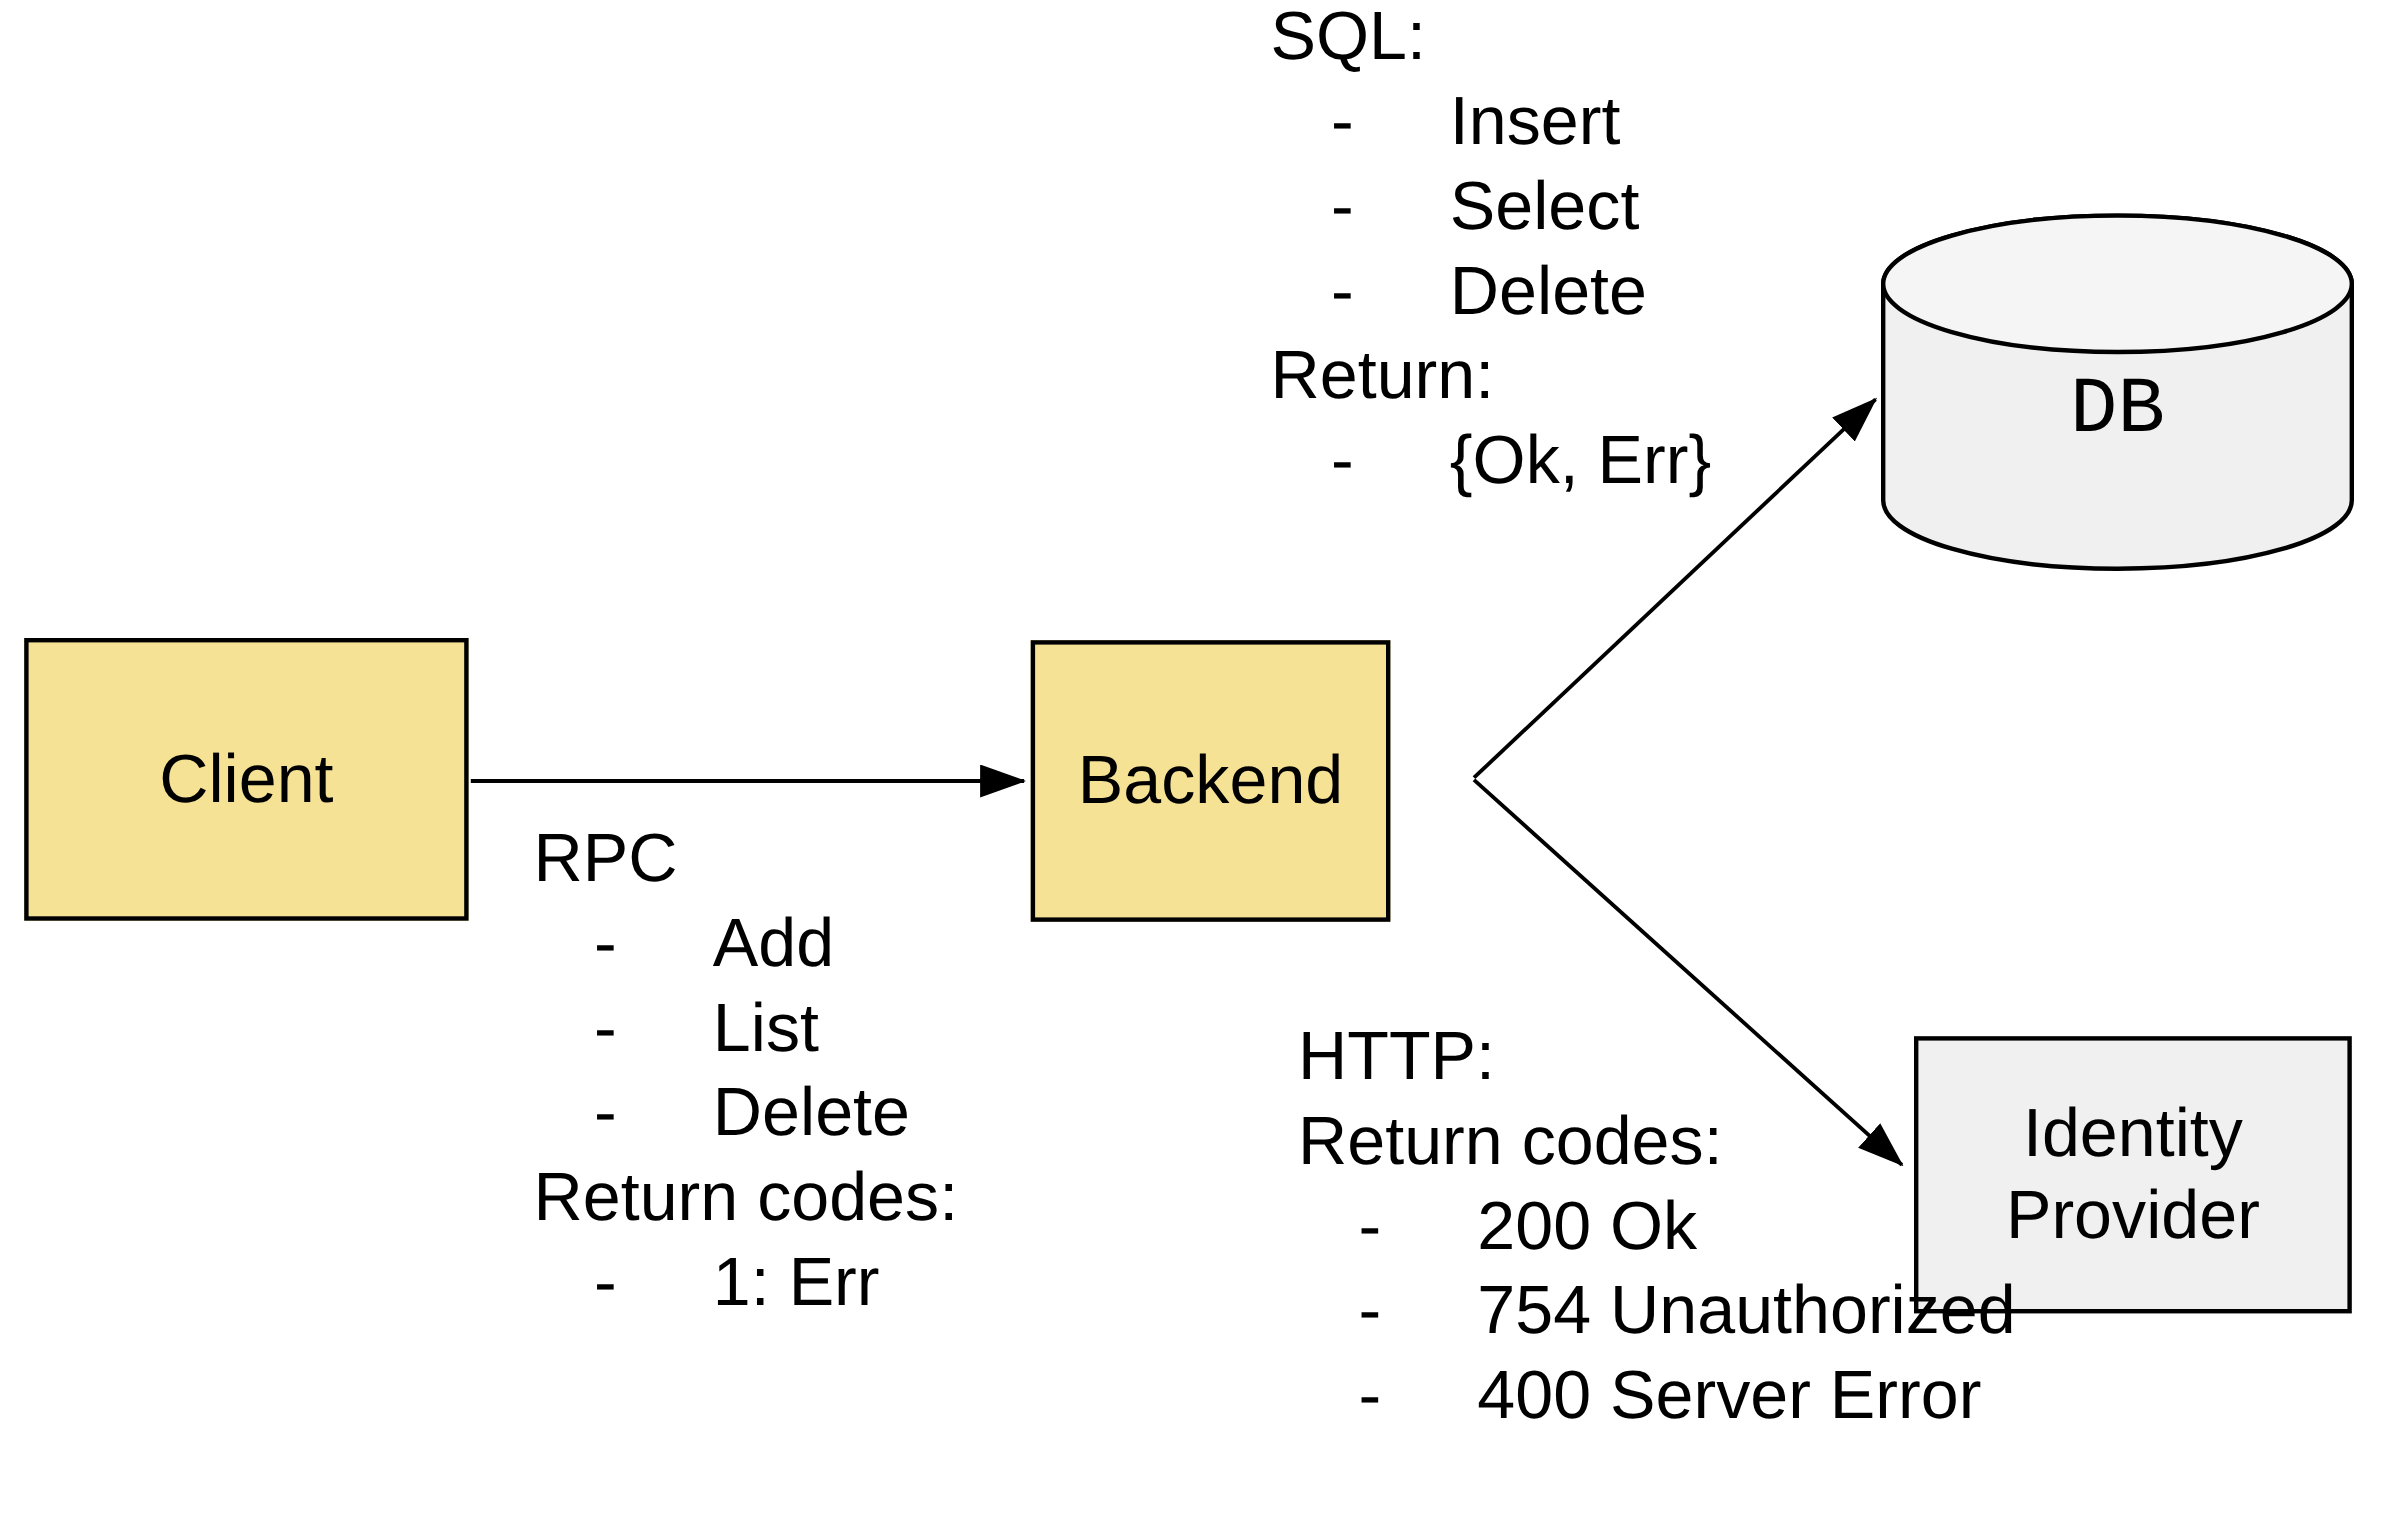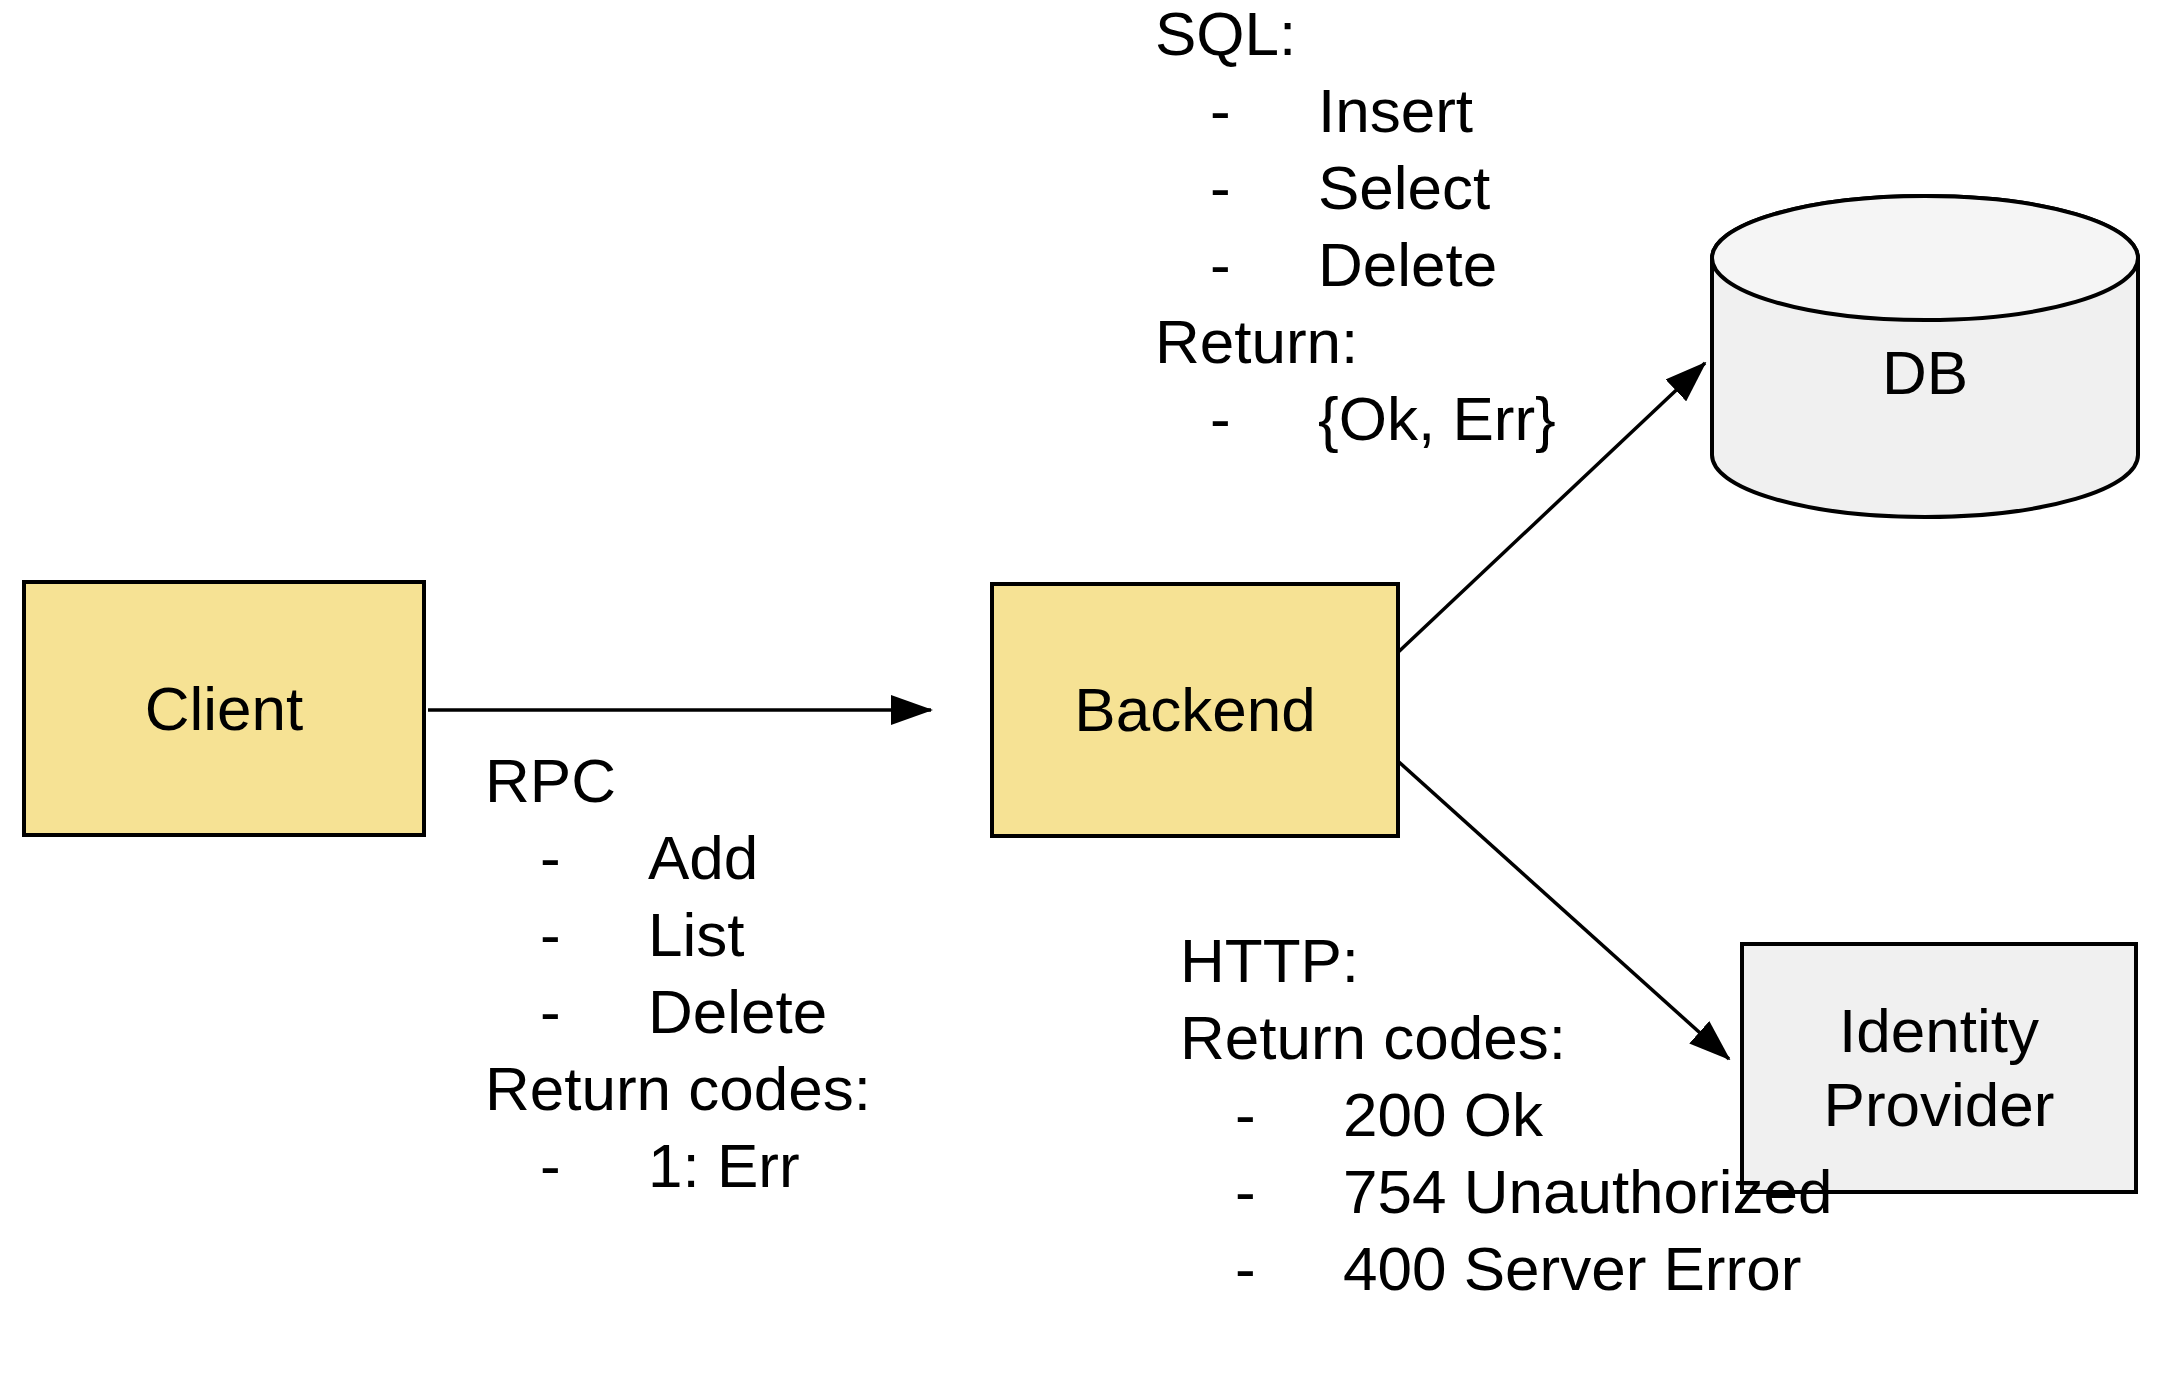--- a/index.html
+++ b/index.html
@@ -28,21 +28,21 @@
     position:absolute;box-sizing:border-box;
     border:4px solid var(--stroke);
     display:flex;align-items:center;justify-content:center;
     text-align:center;
     font-size:62px;line-height:74px;
   }
   .node.yellow{background:var(--node_fill_yellow);}
   .node.gray{background:var(--node_fill_gray_body);}
   .shape-label{
     position:absolute;display:flex;align-items:center;justify-content:center;
-    text-align:right;font-size:62px;line-height:74px;
+    text-align:right;font-size:72px;line-height:74px;font-family:Liberation Mono, monospace;
   }
   .note{
     position:absolute;
     font-size:62px;line-height:77px;
     white-space:nowrap;
   }
   .nline{display:block;}
   .item .dash{display:inline-block;margin-left:55px;width:108px;}
 </style>
 </head>
@@ -64,21 +64,21 @@
 
     <line class="arrow" x1="428" y1="710" x2="931" y2="710" marker-end="url(#arrowhead)"></line>
     <line class="arrow" x1="1340" y1="707" x2="1705" y2="363" marker-end="url(#arrowhead)"></line>
     <line class="arrow" x1="1340" y1="709" x2="1729" y2="1059" marker-end="url(#arrowhead)"></line>
   </svg>
 
   <div class="node yellow" style="left:22px;top:580px;width:404px;height:257px;">
     <span>Client</span>
   </div>
 
-  <div class="node yellow" style="left:990px;top:582px;width:410px;height:256px;">
+  <div class="node yellow" style="left:937px;top:582px;width:327px;height:256px;">
     <span>Backend</span>
   </div>
 
   <div class="shape-label" style="left:1712px;top:258px;width:426px;height:230px;">
     <span>DB</span>
   </div>
 
   <div class="node gray" style="left:1740px;top:942px;width:398px;height:252px;padding:0 10px;">
     <span>Identity Provider</span>
   </div>

